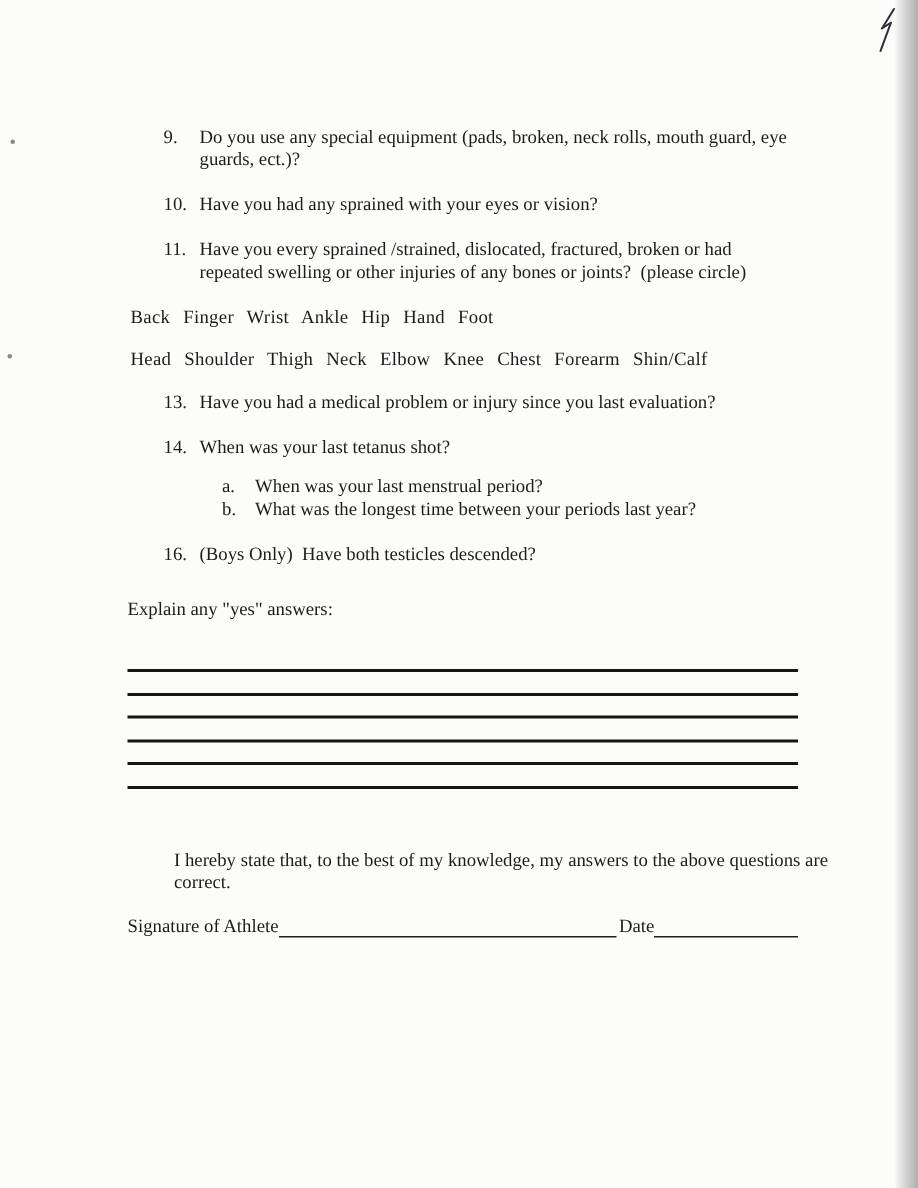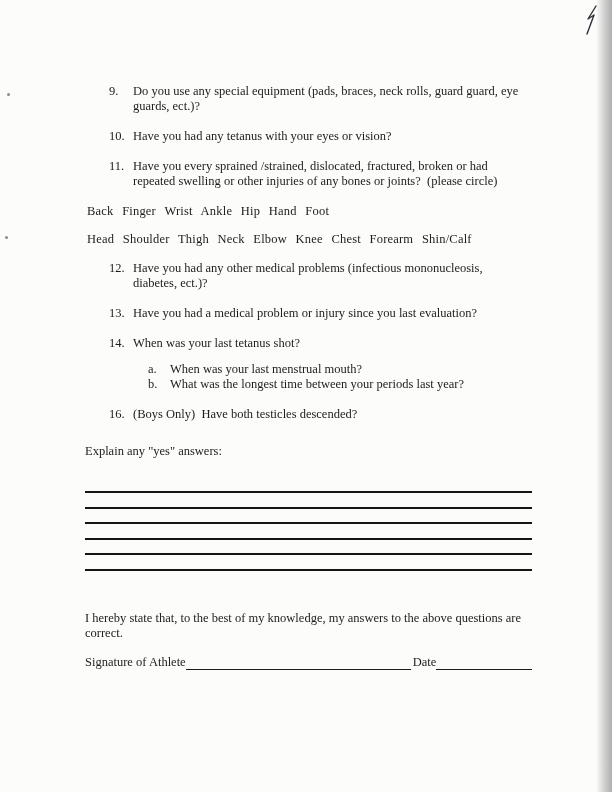--- a/index.html
+++ b/index.html
@@ -21,21 +21,21 @@
   .qnum{flex:none;width:24px;}
   .qtext{white-space:pre-wrap;}
   .parts{white-space:pre-wrap;word-spacing:1px;letter-spacing:0.2px;margin:0 0 14px 2px;}
   .parts.second{margin-bottom:13px;}
   .subs{margin:-4px 0 15px 63px;}
   .sub{display:flex;}
   .sub .subletter{flex:none;width:22px;}
   .explain{margin-top:22px;}
   .lines{margin-top:32px;width:447px;}
   .ans-line{height:13.5px;border-top:2px solid #151515;}
-  .statement{margin-top:27px;white-space:pre-wrap;}
+  .statement{margin-top:27px;white-space:pre-wrap;margin-left:31px;}
   .sig-row{display:flex;align-items:flex-end;width:447px;margin-top:14px;}
   .sig-row.second{margin-top:17px;}
   .sig-lbl{flex:none;}
   .sline{display:inline-block;height:14px;border-bottom:1px solid #1c1c1c;}
   .sline.athlete{width:225px;}
   .sline.grow{flex:1;}
   .date-lbl{flex:none;padding-left:2px;}
 </style>
 </head>
 <body>
@@ -49,59 +49,54 @@
   <div class="pen-mark">
     <svg width="18" height="34" viewBox="0 0 18 34">
       <path d="M13 2 L5 15 L11 11 L4 30" fill="none" stroke="#30303a" stroke-width="1.4" stroke-linejoin="round" stroke-linecap="round"></path>
     </svg>
   </div>
 
   <div class="content">
 
     <div class="q">
       <span class="qnum">9.</span>
-      <span class="qtext">Do you use any special equipment (pads, braces, neck rolls, guard guard, eye
+      <span class="qtext">Do you use any special equipment (pads, broken, neck rolls, mouth guard, eye
 guards, ect.)?</span>
     </div>
 
     <div class="q">
       <span class="qnum">10.</span>
-      <span class="qtext">Have you had any tetanus with your eyes or vision?</span>
+      <span class="qtext">Have you had any sprained with your eyes or vision?</span>
     </div>
 
     <div class="q">
       <span class="qnum">11.</span>
       <span class="qtext">Have you every sprained /strained, dislocated, fractured, broken or had
 repeated swelling or other injuries of any bones or joints?  (please circle)</span>
     </div>
 
     <div class="parts second">Back  Finger  Wrist  Ankle  Hip  Hand  Foot</div>
     <div class="parts">Head  Shoulder  Thigh  Neck  Elbow  Knee  Chest  Forearm  Shin/Calf</div>
 
-    <div class="q">
-      <span class="qnum">12.</span>
-      <span class="qtext">Have you had any other medical problems (infectious mononucleosis,
-diabetes, ect.)?</span>
-    </div>
 
     <div class="q">
       <span class="qnum">13.</span>
       <span class="qtext">Have you had a medical problem or injury since you last evaluation?</span>
     </div>
 
     <div class="q">
       <span class="qnum">14.</span>
       <span class="qtext">When was your last tetanus shot?</span>
     </div>
 
 
     <div class="subs">
       <div class="sub">
         <span class="subletter">a.</span>
-        <span class="qtext">When was your last menstrual mouth?</span>
+        <span class="qtext">When was your last menstrual period?</span>
       </div>
       <div class="sub">
         <span class="subletter">b.</span>
         <span class="qtext">What was the longest time between your periods last year?</span>
       </div>
     </div>
 
     <div class="q">
       <span class="qnum">16.</span>
       <span class="qtext">(Boys Only)  Have both testicles descended?</span>

